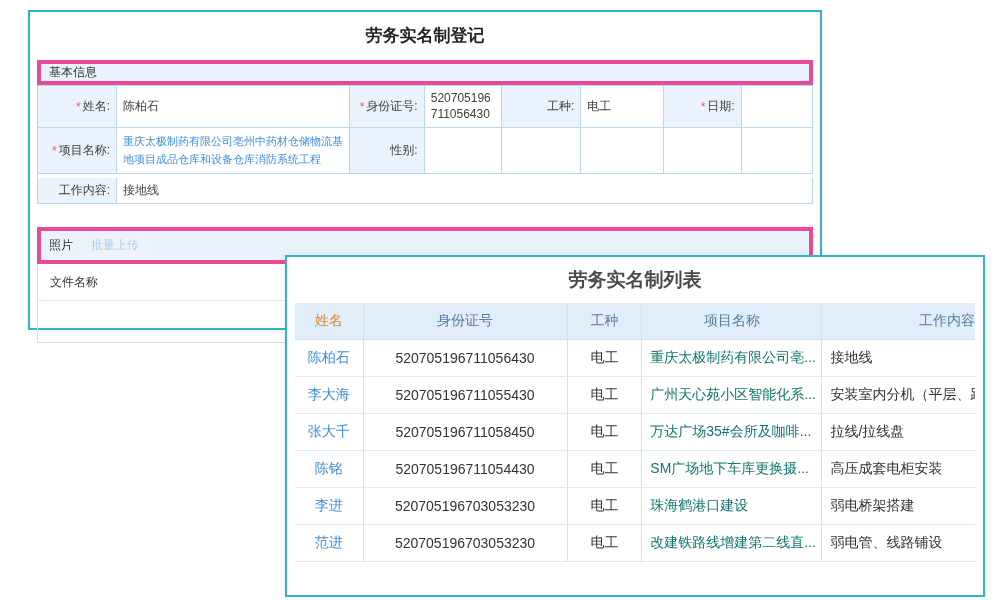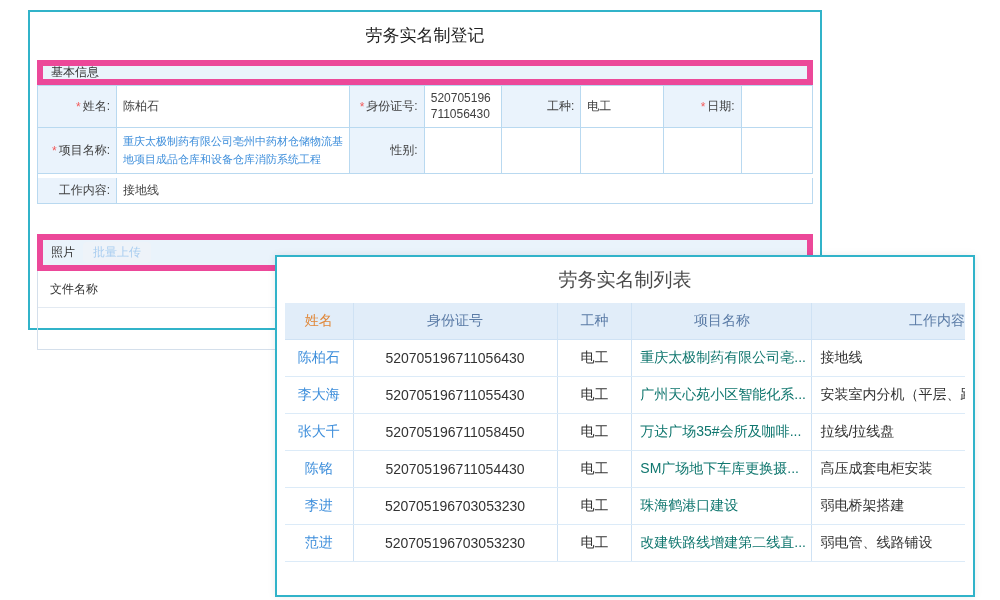--- a/index.html
+++ b/index.html
@@ -1,48 +1,48 @@
 <!DOCTYPE html>
 <html><head>
 <meta charset="utf-8">
 <style>
   * { margin:0; padding:0; box-sizing:border-box; }
   html,body { width:1000px; height:600px; background:#ffffff; overflow:hidden;
               font-family:"Liberation Sans","DejaVu Sans",sans-serif; }
 
   .panel { position:absolute; background:#fff; border:2px solid #31b3c9; }
   #register-panel { left:28px; top:10px; width:794px; height:320px; padding:0 7px; }
-  #list-panel { left:275px; top:255px; width:700px; height:342px; padding:0 8px;
+  #list-panel { left:285px; top:255px; width:700px; height:342px; padding:0 8px;
                 box-shadow:0 0 8px rgba(0,0,0,0.08); z-index:5; }
 
-  .panel-title { text-align:center; font-weight:normal; color:#222; }
+  .panel-title { text-align:center; font-weight:bold; color:#222; }
   #register-title { font-size:17px; line-height:48px; }
   #list-title { font-size:19px; line-height:46px; color:#4a4a4a; }
 
-  .section-bar { background:#eaf3fb; border:6px solid #ec4899; height:25px;
+  .section-bar { background:#eaf3fb; border:4px solid #ec4899; height:25px;
                  display:flex; align-items:center; padding:0 8px; font-size:12px; color:#333; }
 
   
   .form-table { border-left:1px solid #b9d9f0; border-top:1px solid #b9d9f0; }
   .form-row { display:grid; grid-template-columns:10.2% 30.1% 9.6% 10% 10.2% 10.7% 10% 9.2%; }
   .form-row.full { grid-template-columns:10.2% 89.8%; }
   .fcell { border-right:1px solid #b9d9f0; border-bottom:1px solid #b9d9f0;
            font-size:12px; color:#404040; display:flex; align-items:center;
            padding:3px 6px; min-height:42px; }
   .fcell.label { background:#eaf3fc; justify-content:flex-end; text-align:right; }
   .row-project .fcell { min-height:46px; }
   .row-work { margin-top:4px; }
   .row-work .fcell { min-height:26px; }
   .req { color:#f25a5a; margin-right:2px; }
   .idwrap { word-break:break-all; line-height:1.3; }
   .proj-link { color:#3d8edb; font-size:11px; line-height:1.55;
                cursor:pointer; }
 
   
-  .photo-bar { margin-top:30px; height:37px; }
+  .photo-bar { margin-top:23px; height:37px; }
   .upload-btn { margin-left:8px; background:#eef3f9; color:#a9cdf0; border:none;
                 border-radius:4px; padding:2px 10px; font-size:12px; cursor:pointer; }
   .photo-box { border:1px solid #d4dfeb; border-top:none; height:79px; }
   .file-name-row { font-size:12px; color:#333; padding:10px 12px 9px;
                    border-bottom:1px solid #e3eaf2; }
 
   
   .list-table { width:100%; border-collapse:collapse; table-layout:fixed; }
   .list-table th { background:#e1edf9; height:36px; font-size:14px; font-weight:normal;
                    color:#5a7ba6; border:1px solid #cfe2f4; border-top:none;margin-left:8px; }

